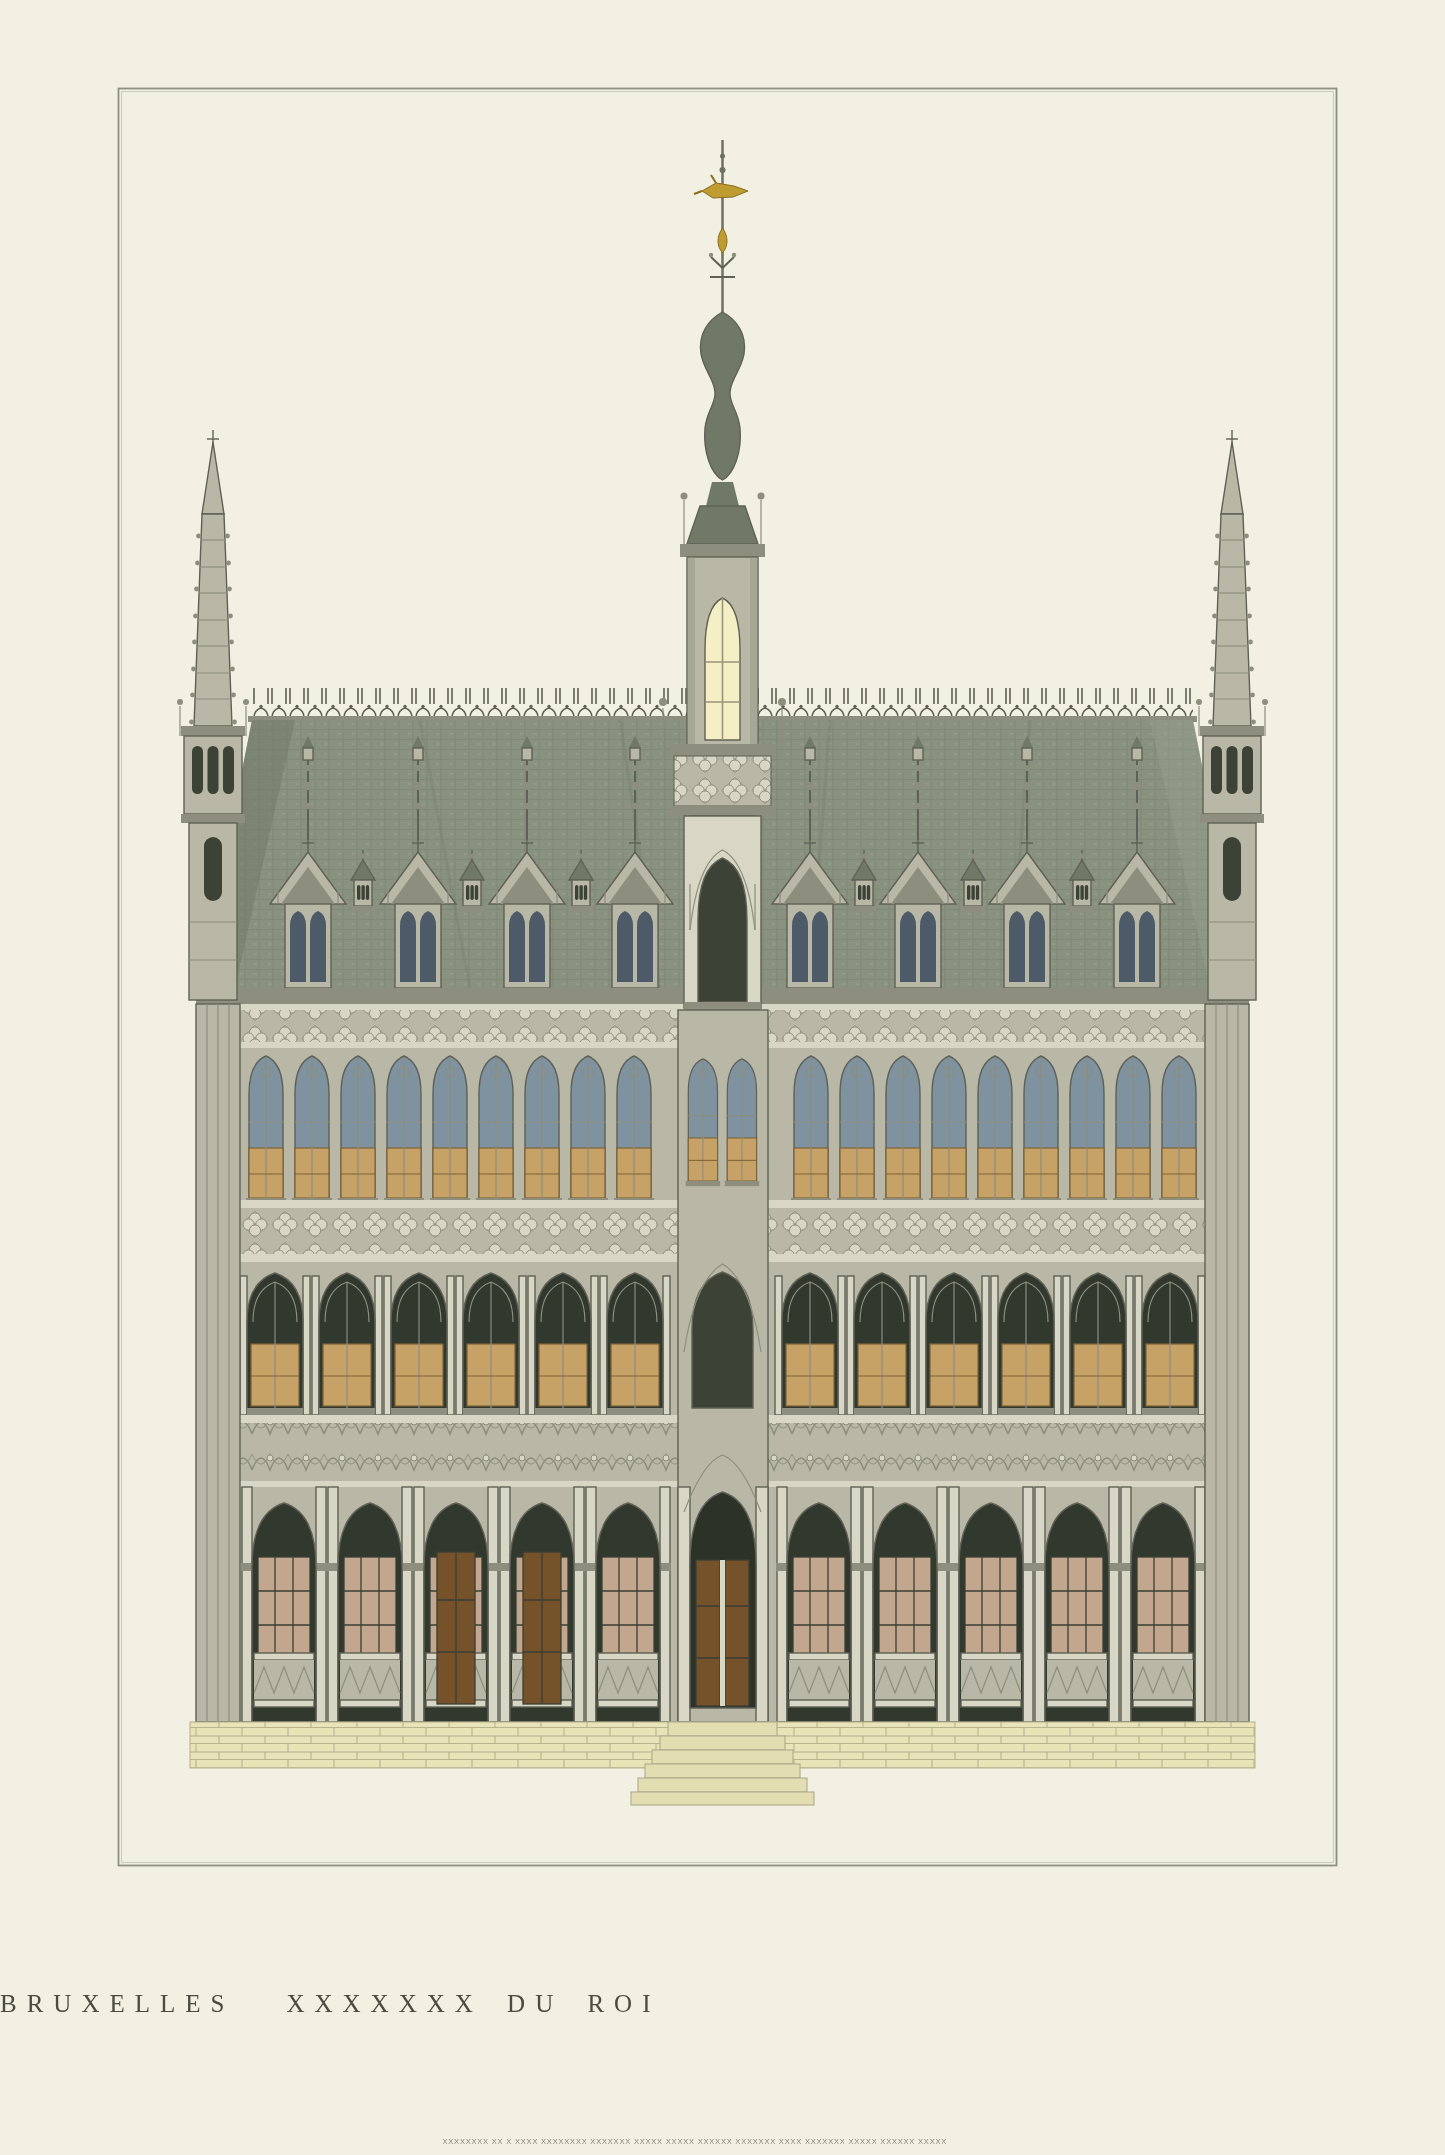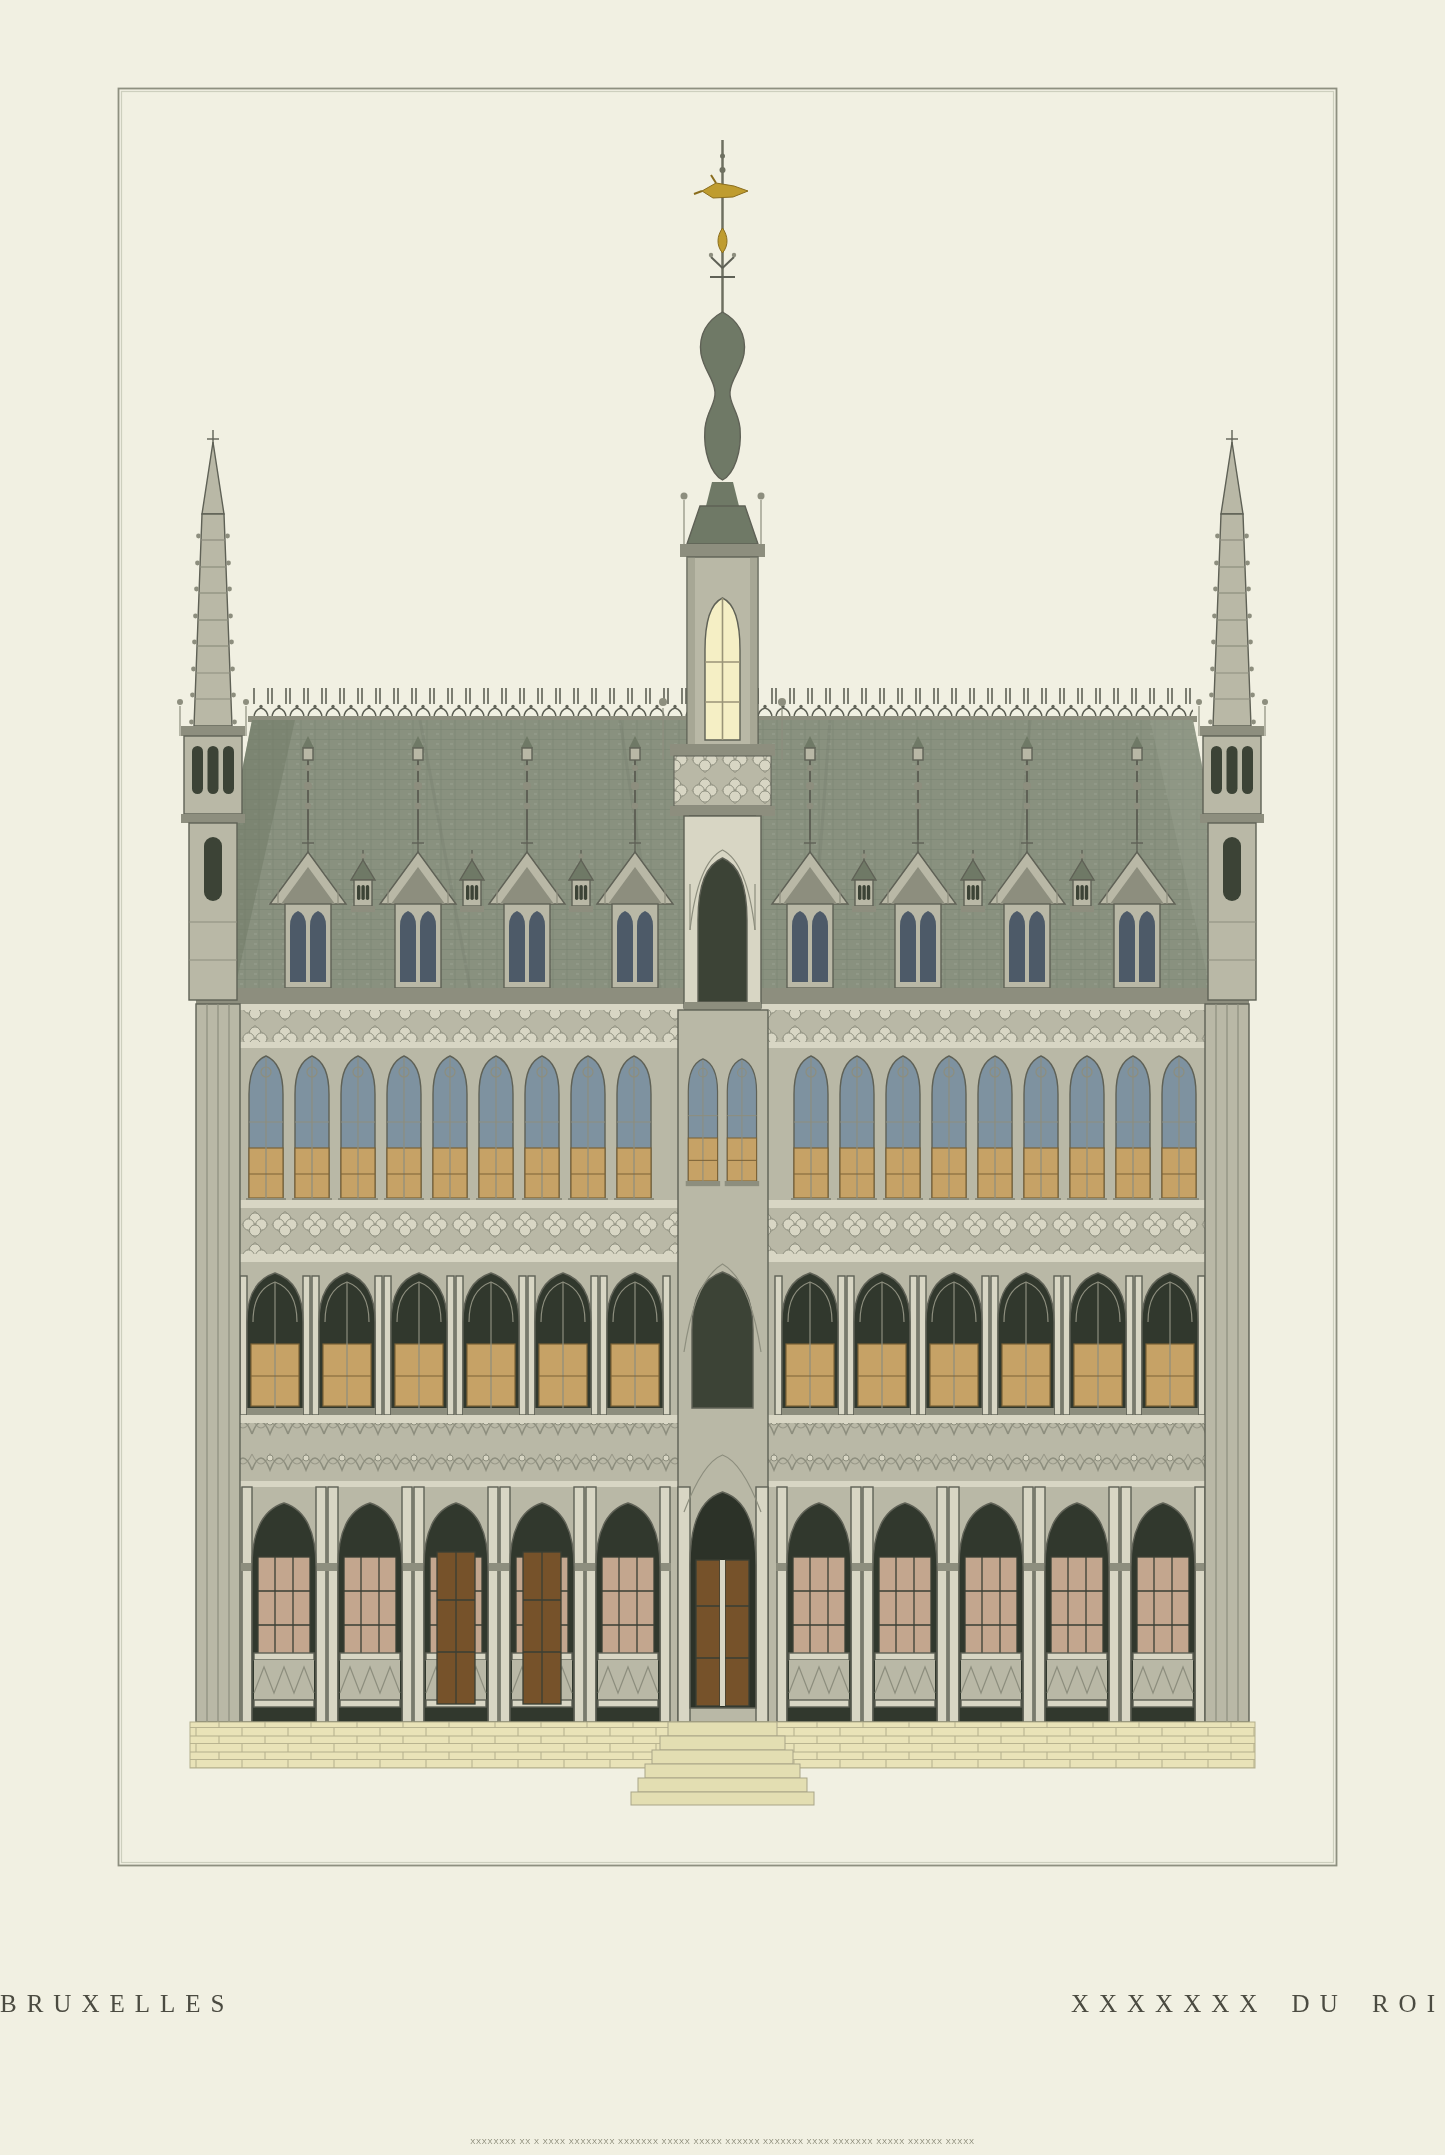--- a/index.html
+++ b/index.html
@@ -8,25 +8,25 @@
     --window-dark:#3c4336; --glass-dark:#31382d; --glass-blue:#7e92a0; --window-blue:#4d5a68;
     --panel-tan:#c6a266; --panel-mullion:#7c6336; --pane-pink:#c3a68e; --door-brown:#76522a;
     --cream-window:#f5efc5; --roof:#89917f; --roof-dark:#6f7966; --roof-light:#9ba393;
     --plinth:#e9e3b8; --plinth-line:#b4af8c; --gold:#bf9c2f; --ink:#4b4b41; --fine-ink:#73735f;
   }
   html,body{margin:0;padding:0;}
   body{width:1445px;height:2155px;overflow:hidden;background:var(--paper);
        font-family:"Liberation Serif", serif;}
   .poster{position:relative;width:1445px;height:2155px;background:var(--paper);}
   .art{position:absolute;left:0;top:0;width:1445px;height:2155px;}
-  .caption{position:absolute;left:0;top:1990px;width:1445px;display:flex;justify-content:space-between;
+  .caption{position:absolute;left:0;top:1990px;width:1445px;display:flex;justify-content:flex-start;
            gap:52px;color:var(--ink);font-size:25px;letter-spacing:10px;font-weight:normal;}
   .caption span{white-space:nowrap;word-spacing:8px;}
   .fineprint{position:absolute;left:50%;top:2137px;transform:translateX(-50%);
-             width:560px;height:18px;overflow:hidden;text-align:center;color:var(--fine-ink);
+             width:560px;height:18px;overflow:hidden;text-align:left;color:var(--fine-ink);
              font-size:7.5px;letter-spacing:.8px;white-space:nowrap;
              font-family:"Liberation Sans", sans-serif;opacity:.85;}
   
   .fst{fill:var(--stone)} .fsl{fill:var(--stone-light)} .fsd{fill:var(--stone-dark)}
   .fwd{fill:var(--window-dark)} .fgd{fill:var(--glass-dark)} .fgb{fill:var(--glass-blue)}
   .fdw{fill:var(--window-blue)} .ftn{fill:var(--panel-tan)} .fpk{fill:var(--pane-pink)}
   .fdo{fill:var(--door-brown)} .fcr{fill:var(--cream-window)} .fgo{fill:var(--gold)} .frd{fill:var(--roof-dark)} .nf{fill:none}
   .o{stroke:var(--stone-line);stroke-width:1.4}
   .o2{stroke:var(--stone-dark);stroke-width:1.2}
   .om{stroke:var(--panel-mullion);stroke-width:1.2}

